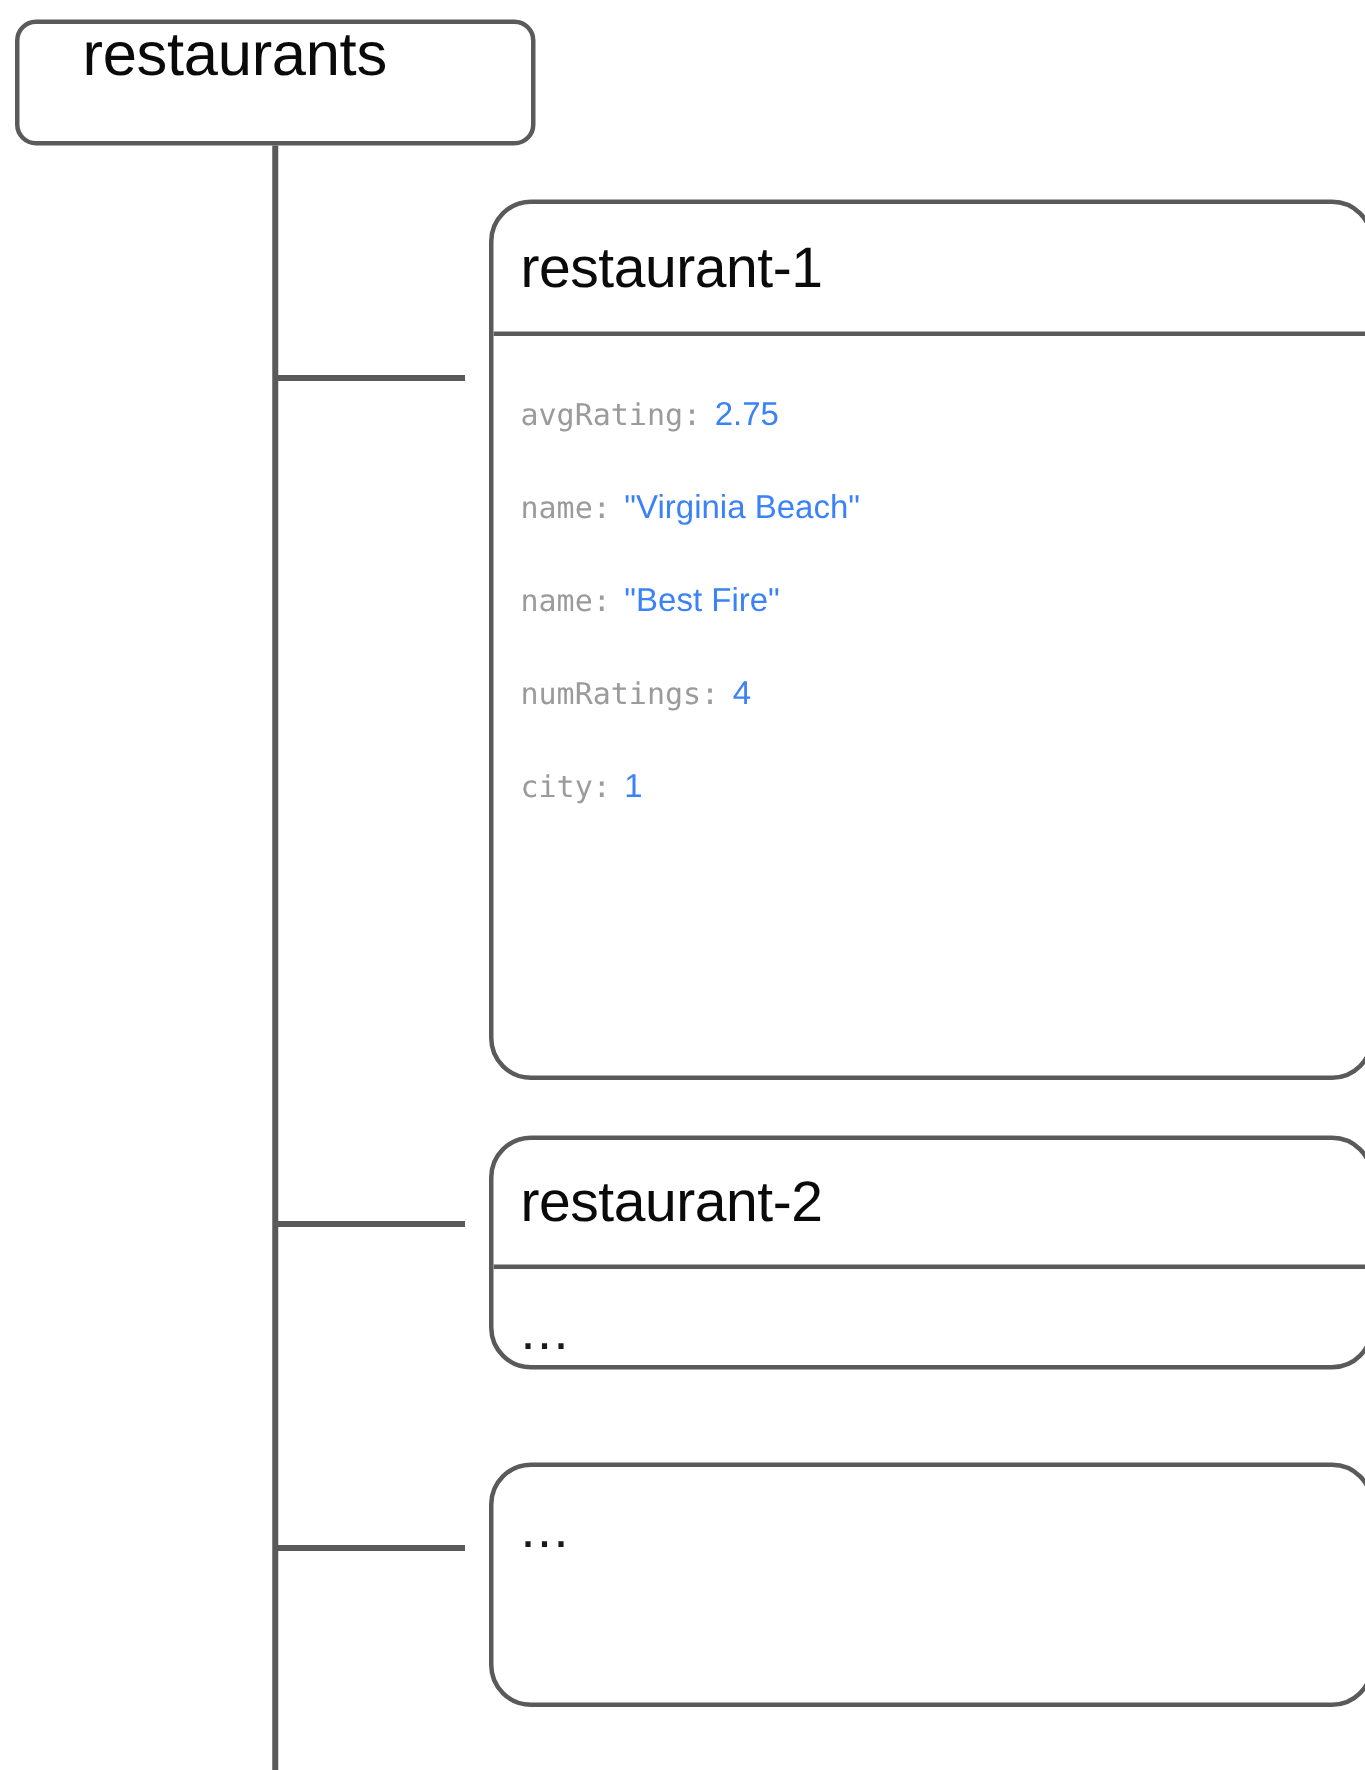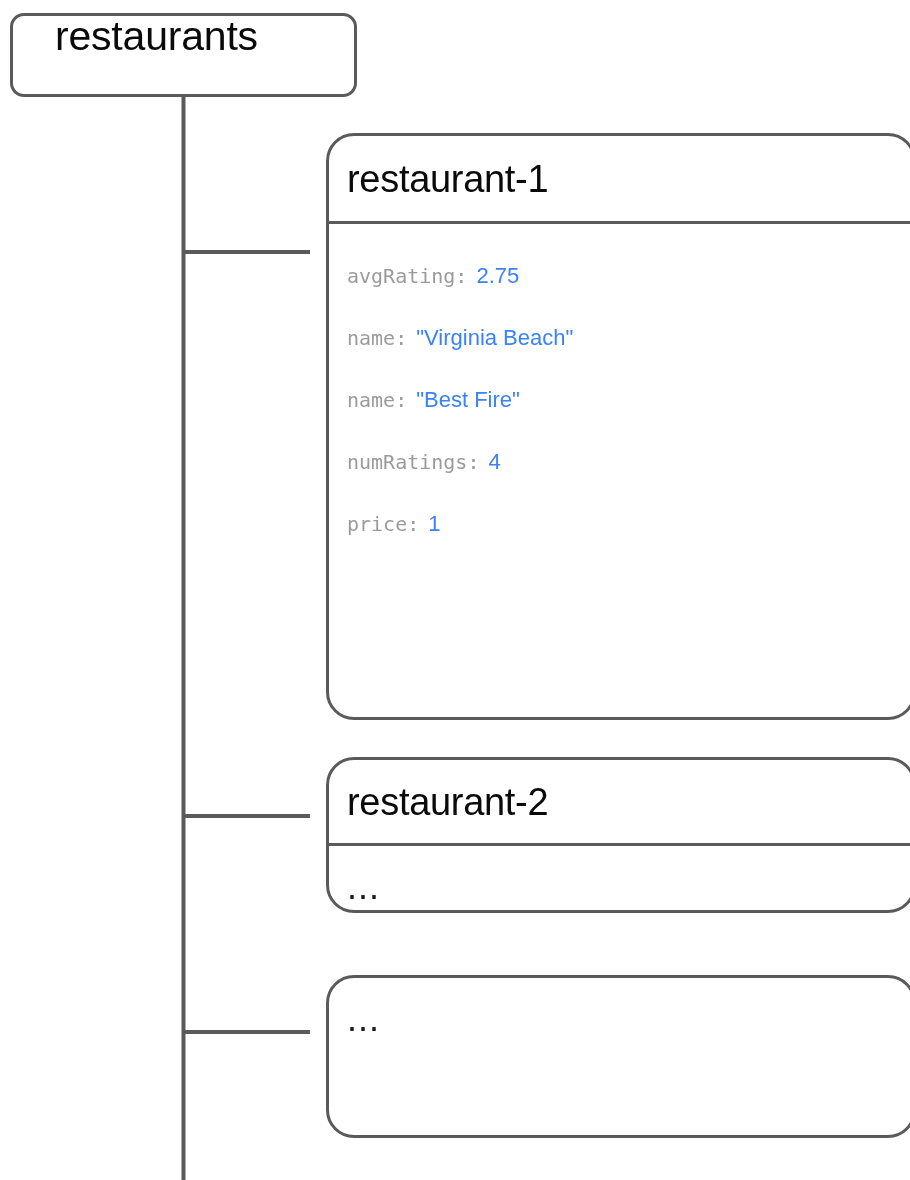--- a/index.html
+++ b/index.html
@@ -165,21 +165,21 @@
         <span class="field-value">"Best Fire"</span>
       </div>
 
       <div class="field-row">
         <span class="field-key">numRatings:</span>
         <span class="field-value">4</span>
       </div>
 
 
       <div class="field-row">
-        <span class="field-key">price:</span>
+        <span class="field-key">city:</span>
         <span class="field-value">1</span>
       </div>
 
     </div>
   </div>
 
   <div class="doc-card card-2">
     <div class="doc-header">
       <span class="doc-title">restaurant-2</span>
     </div>

